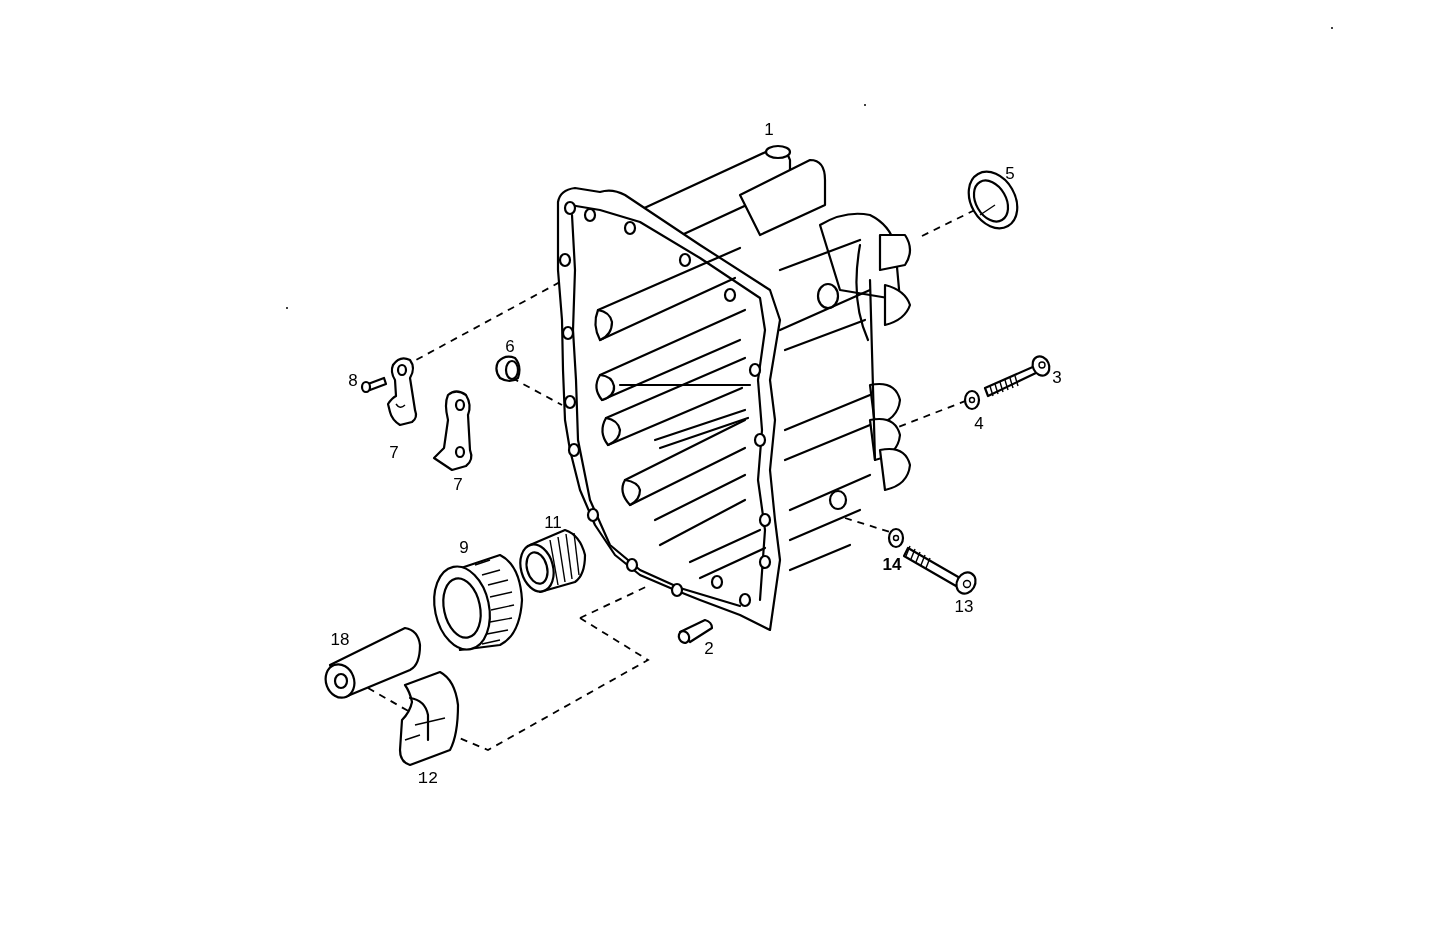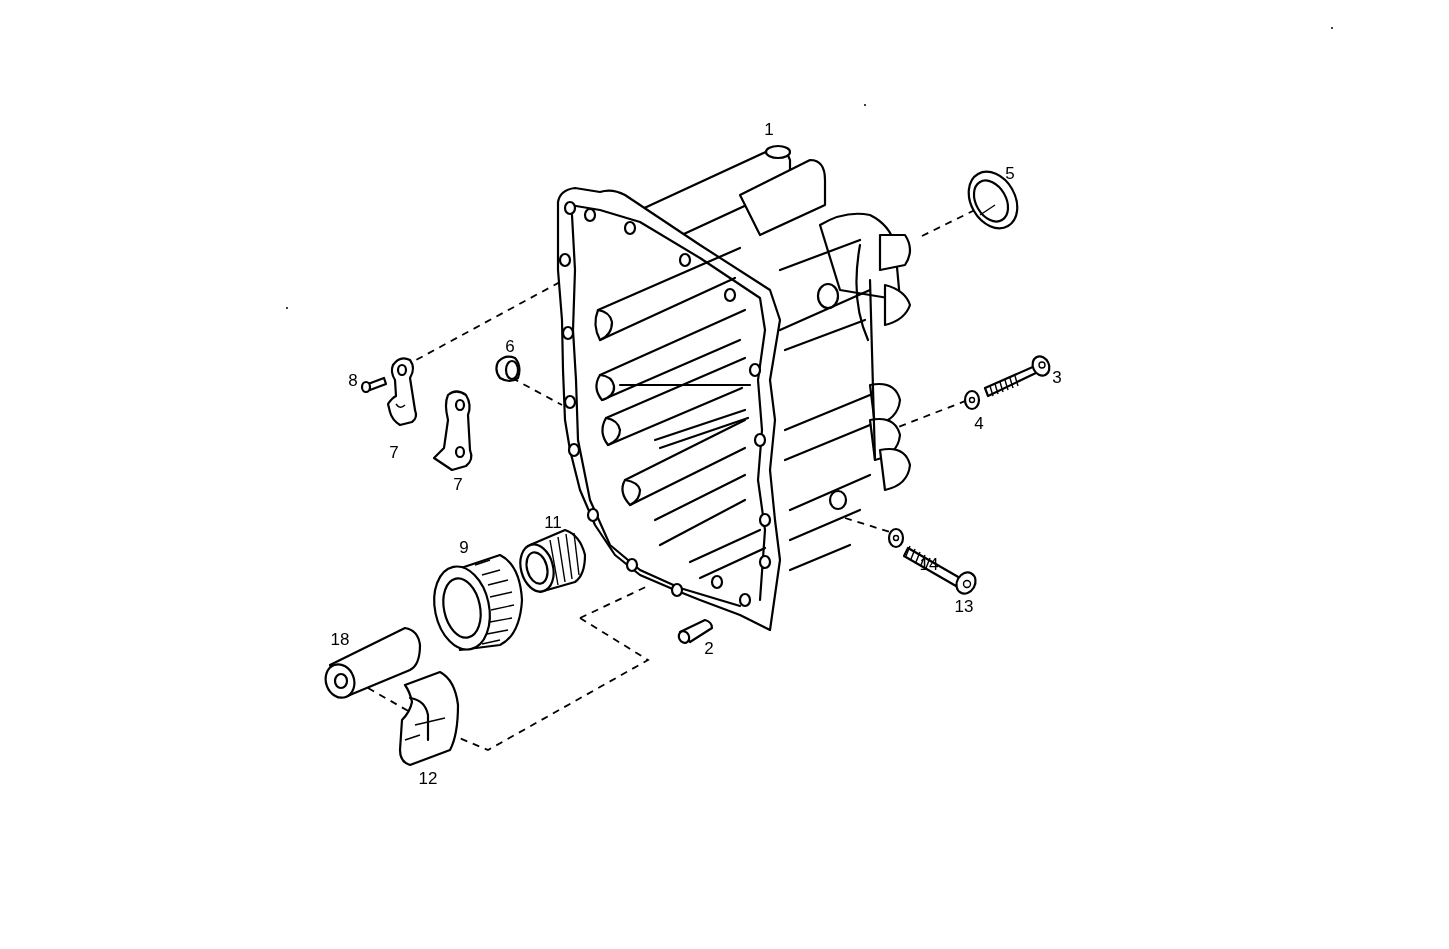--- a/index.html
+++ b/index.html
@@ -222,16 +222,16 @@
   <span class="callout" style="left:1057px;top:377px;">3</span>
   <span class="callout" style="left:979px;top:423px;">4</span>
   <span class="callout" style="left:1010px;top:173px;">5</span>
   <span class="callout" style="left:510px;top:346px;">6</span>
   <span class="callout" style="left:394px;top:452px;">7</span>
   <span class="callout" style="left:458px;top:484px;">7</span>
   <span class="callout" style="left:353px;top:380px;">8</span>
   <span class="callout" style="left:464px;top:547px;">9</span>
   <span class="callout" style="left:553px;top:522px;">11</span>
   <span class="callout" style="left:340px;top:639px;">18</span>
-  <span class="callout" style="left:428px;top:778px;">12</span>
+  <span class="callout" style="left:428px;top:778px;font-family:Liberation Mono, monospace;">12</span>
   <span class="callout" style="left:964px;top:606px;text-align:right;">13</span>
-  <span class="callout" style="left:929px;top:564px;">14</span>
+  <span class="callout" style="left:892px;top:564px;font-weight:bold;">14</span>
 </div>
 
 </body></html>

